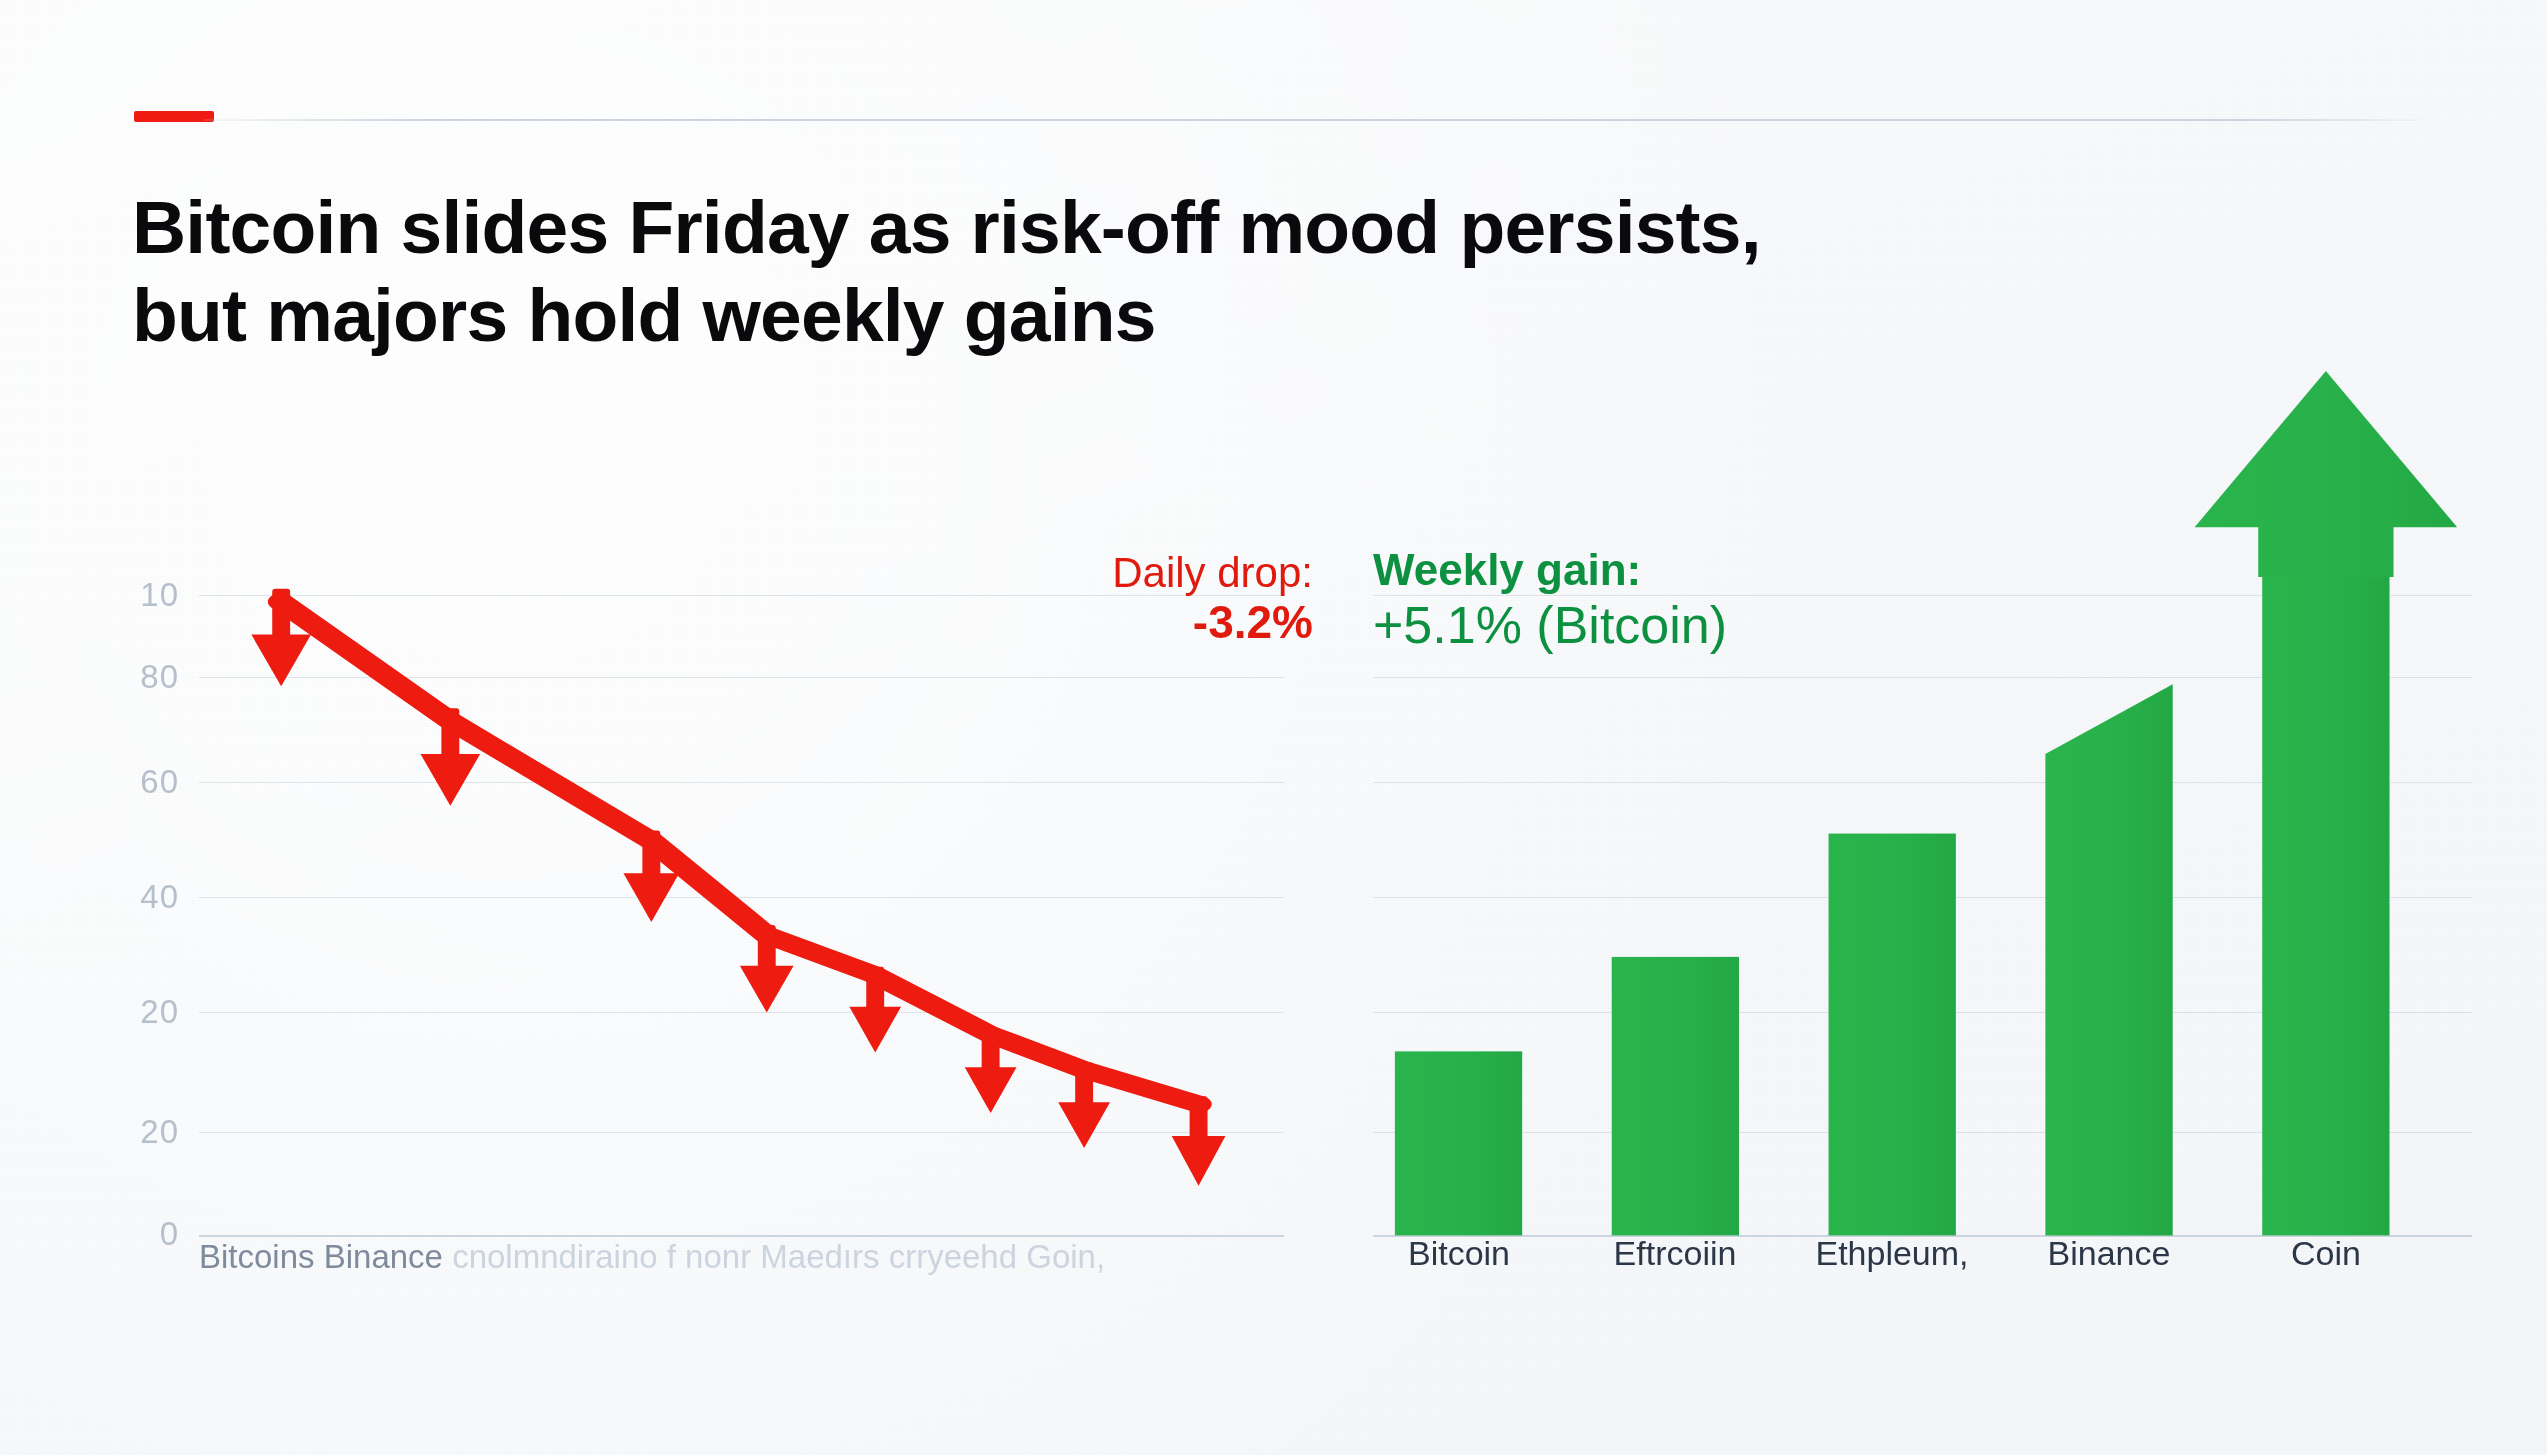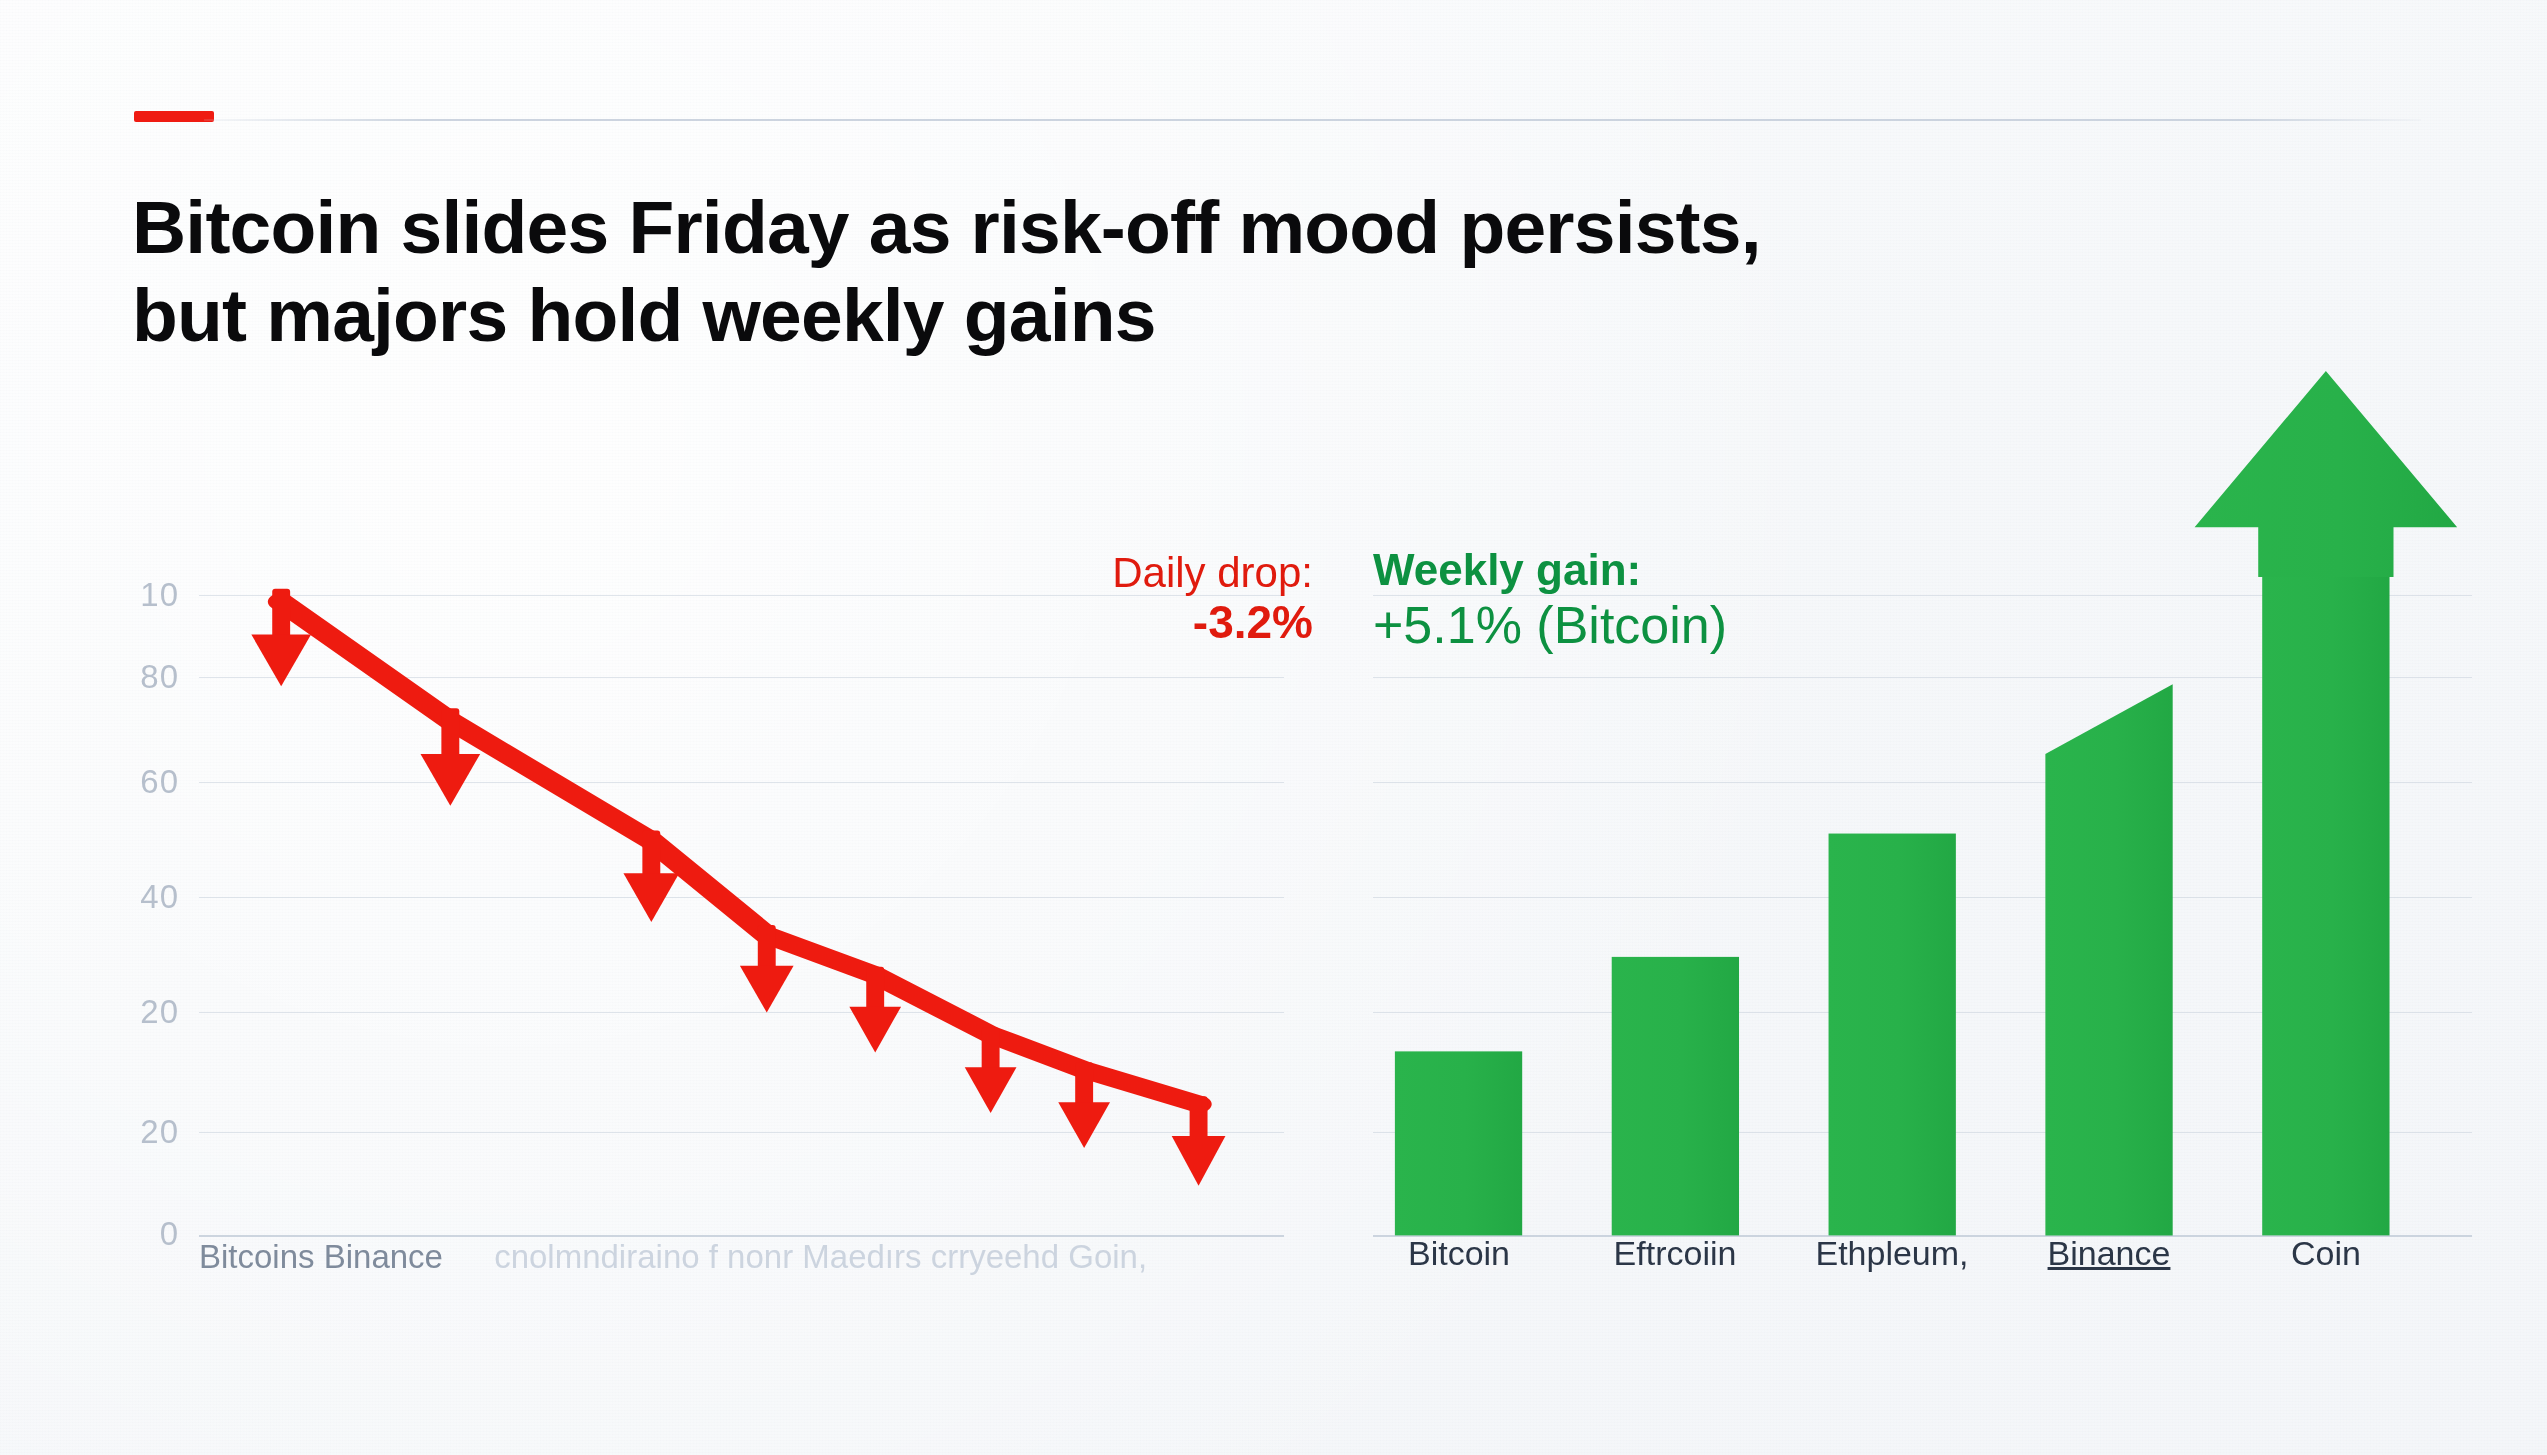--- a/index.html
+++ b/index.html
@@ -116,21 +116,21 @@
 
   .x-caption {
     position: absolute;
     left: 80px;
     top: 701px;
     font-size: 33px;
     white-space: nowrap;
     font-family: "Liberation Sans", sans-serif;
   }
   .x-caption .dark  { color: #7f8b9c; }
-  .x-caption .faint { color: #ccd4df; margin-left: 42px; }
+  .x-caption .faint { color: #ccd4df; }
 
   
   .ann-green {
     position: absolute;
     left: 0;
     top: 7px;
     color: #0d9141;
     font-family: "Liberation Sans", sans-serif;
   }
   .ann-green .l1 { font-size: 44px; font-weight: 700; line-height: 1.16; display:block; }
@@ -268,17 +268,17 @@
     </svg>
 
     <div class="ann-green">
       <span class="l1">Weekly gain:</span>
       <span class="l2">+5.1% (Bitcoin)</span>
     </div>
 
     <div class="bar-label" style="left:86px;">Bitcoin</div>
     <div class="bar-label" style="left:302px;">Eftrcoiin</div>
     <div class="bar-label" style="left:519px;">Ethpleum,</div>
-    <div class="bar-label" style="left:736px;text-decoration:underline;">Binance</div>
+    <div class="bar-label" style="left:736px;">Binance</div>
     <div class="bar-label" style="left:953px;">Coin</div>
   </div>
 </div>
 
 
 </body></html>

